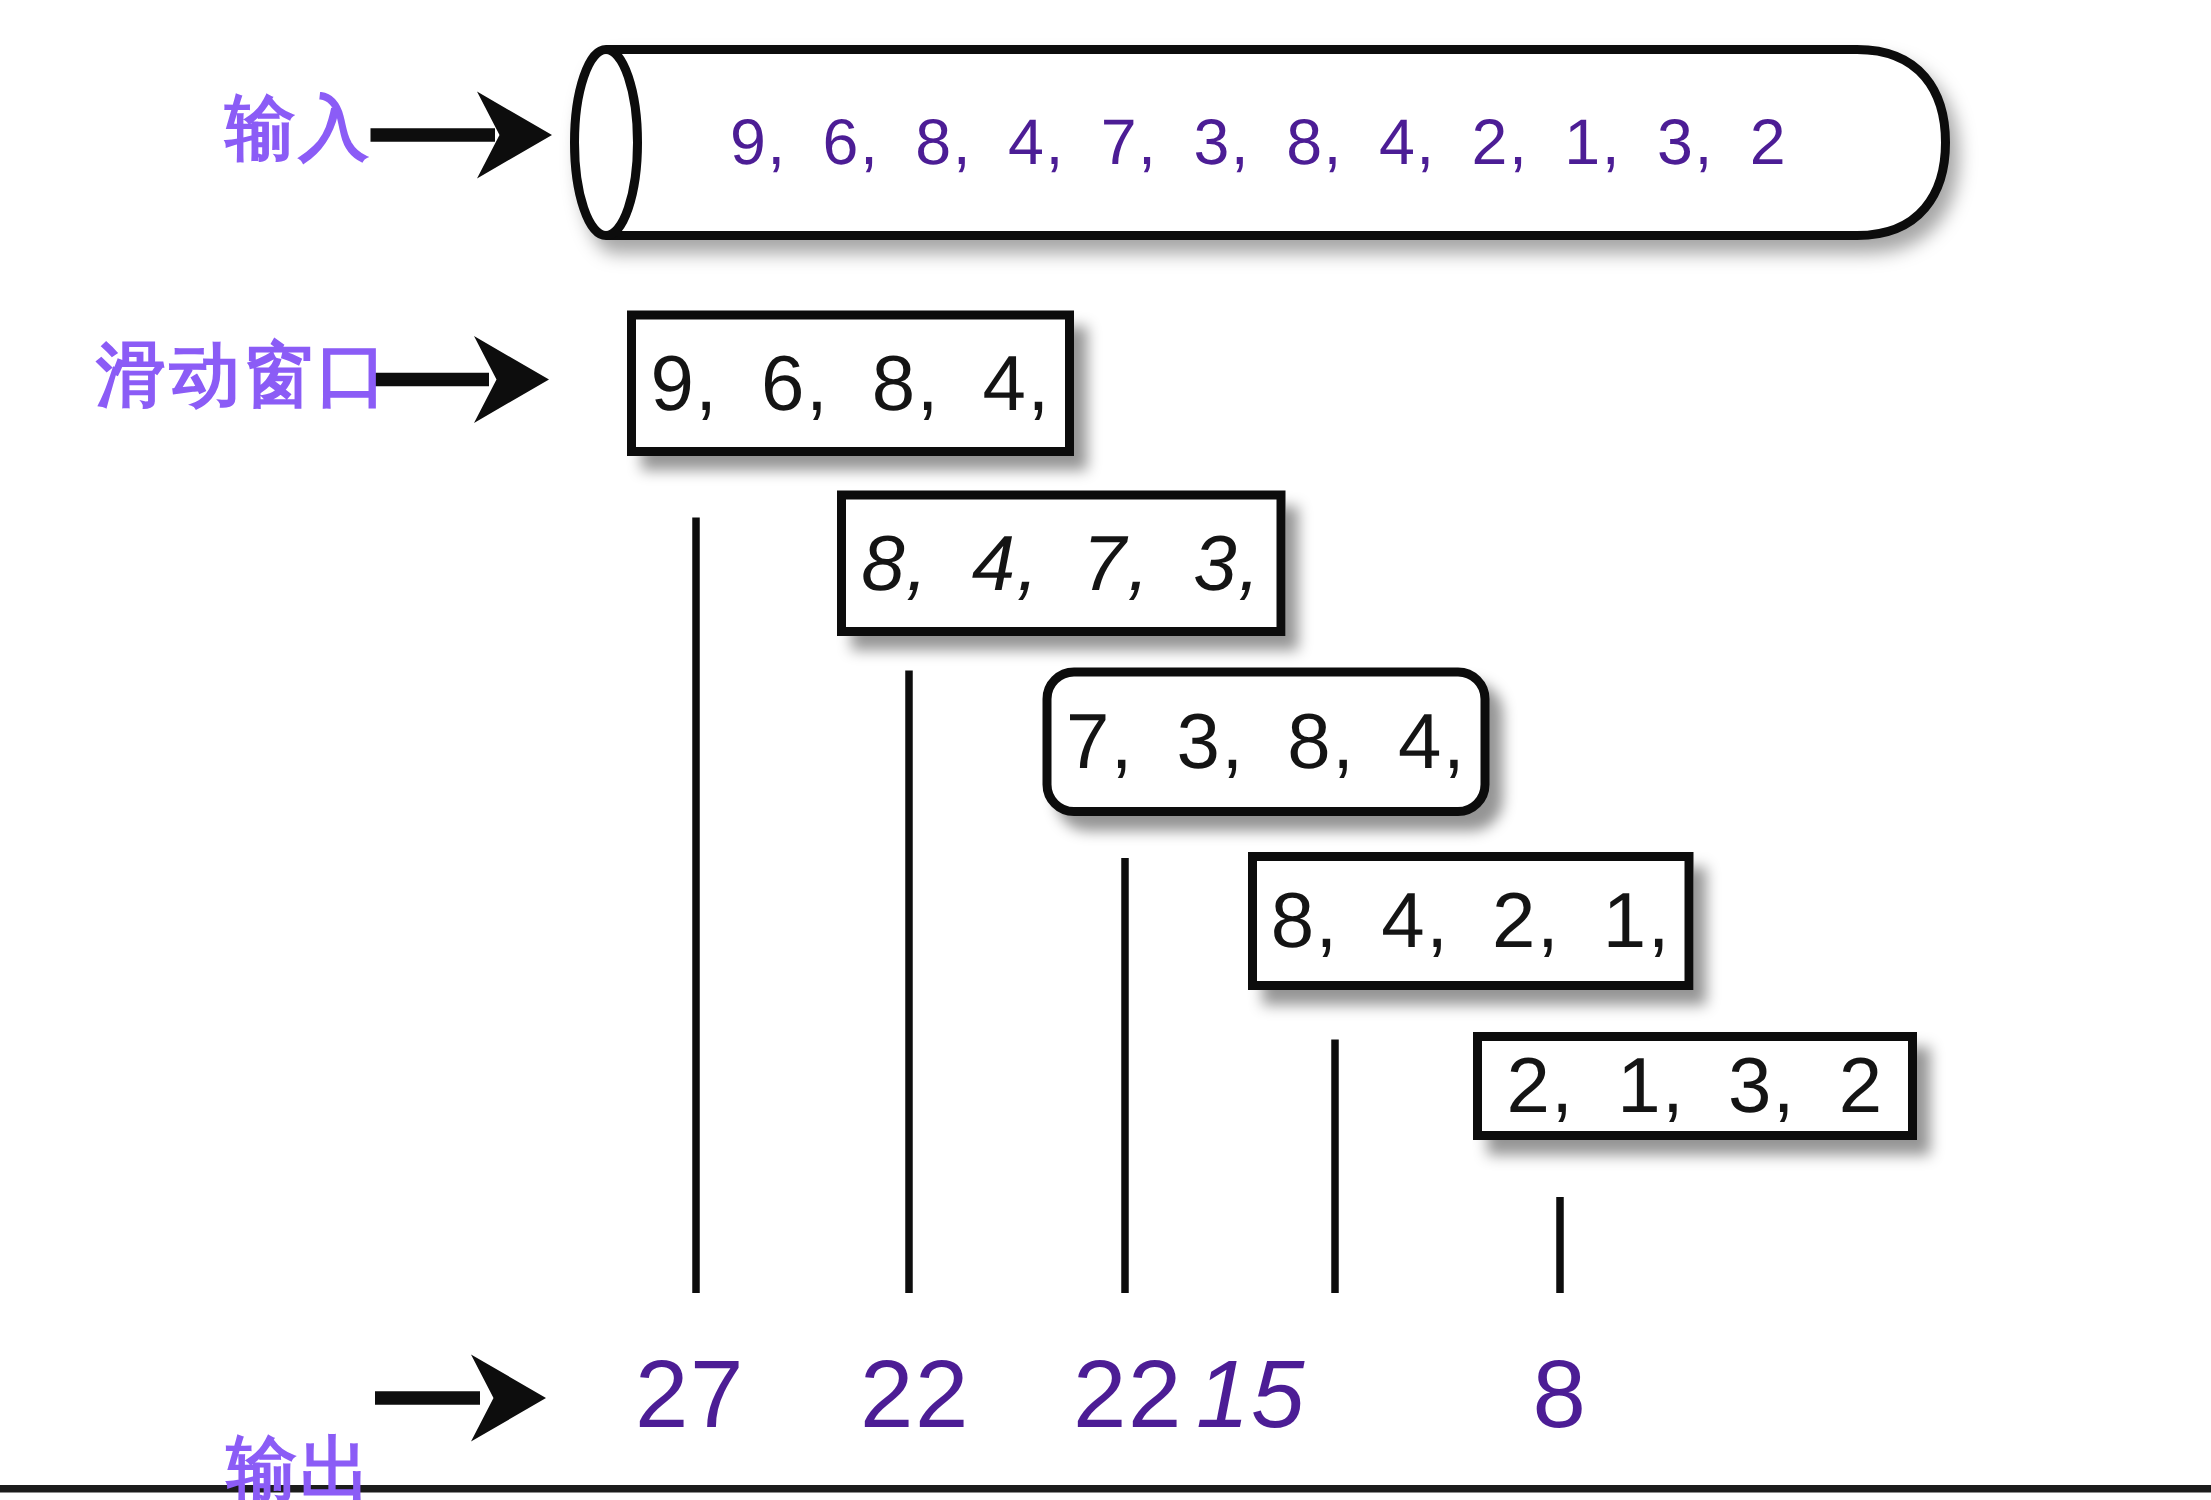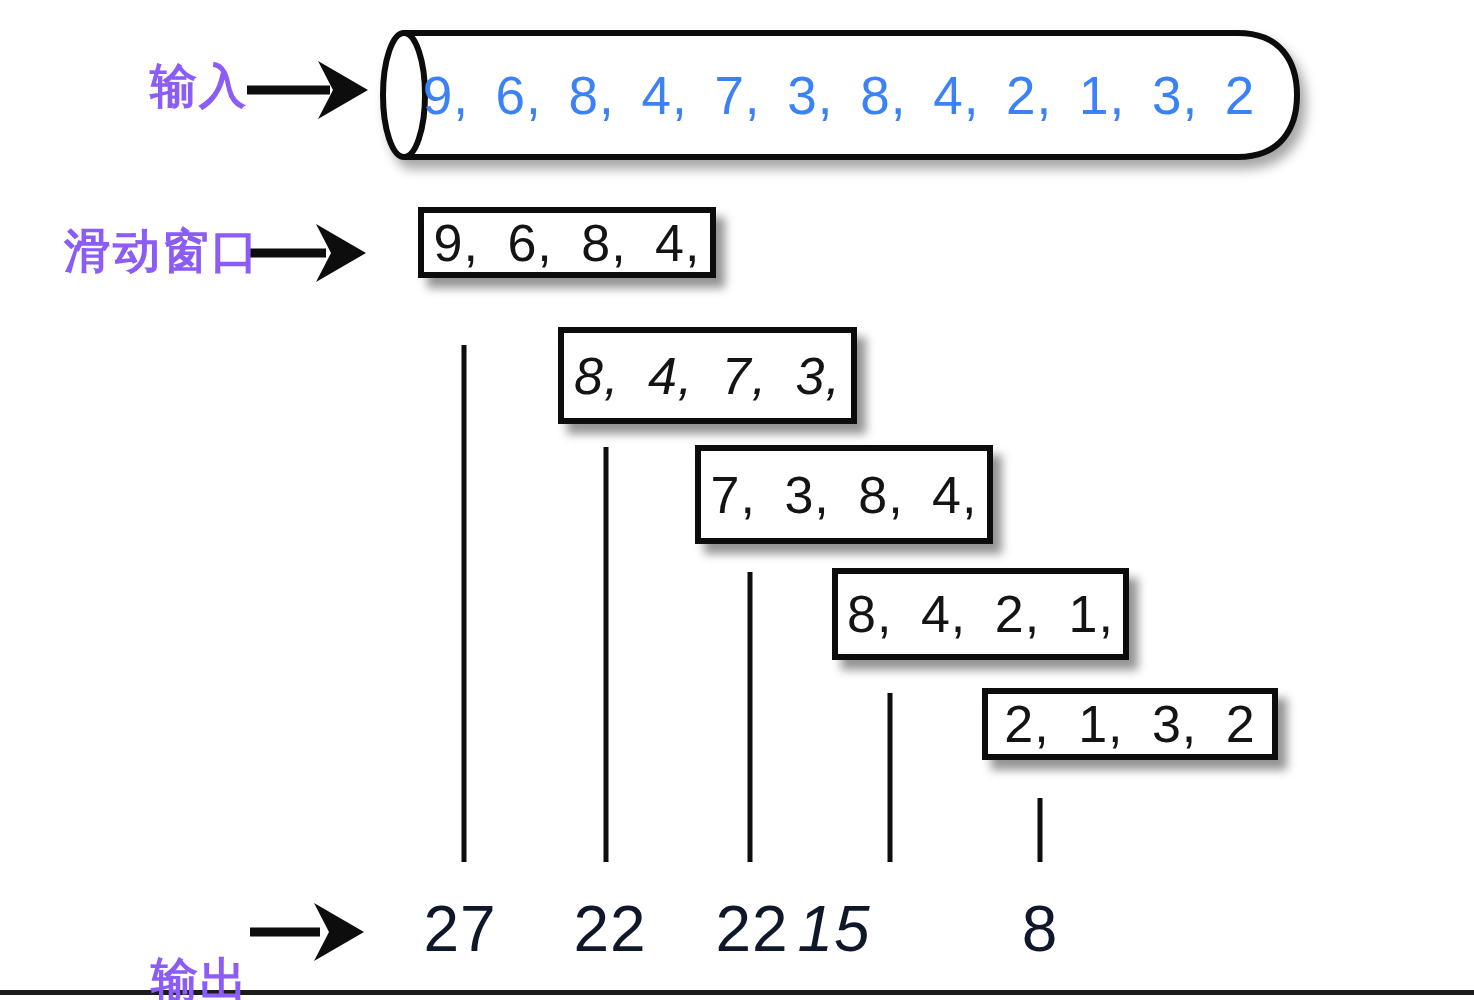--- a/index.html
+++ b/index.html
@@ -19,51 +19,51 @@
     font-weight:700;
     letter-spacing:2px;
     color:#8b5cf6;
     white-space:nowrap;
     line-height:1;
   }
   .stream-text{
     position:absolute;
     left:428px;top:35px;width:822px;height:120px;
     display:flex;align-items:center;justify-content:center;
-    font-size:53px;
+    font-size:43px;
     letter-spacing:1px;
     word-spacing:11px;
     white-space:nowrap;
-    color:#3b82f6;
+    color:#4c1d95;
   }
   .win-box{
     position:absolute;
     box-sizing:border-box;
     background:#ffffff;
     border:6px solid #0c0c0c;
     box-shadow:9px 10px 9px rgba(0,0,0,0.42);
     display:flex;align-items:center;justify-content:center;
     font-size:52px;
     letter-spacing:1px;
     word-spacing:13px;
     white-space:nowrap;
     color:#141414;
   }
-  .box1{left:418px;top:207px;width:298px;height:71px;}
+  .box1{left:418px;top:207px;width:298px;height:97px;}
   .box2{left:558px;top:327px;width:299px;height:97px;font-style:italic;}
-  .box3{left:695px;top:445px;width:298px;height:99px;}
+  .box3{left:695px;top:445px;width:298px;height:99px;border-radius:21px;}
   .box4{left:832px;top:568px;width:297px;height:92px;}
   .box5{left:982px;top:688px;width:296px;height:72px;}
   .out-num{
     position:absolute;
     top:897px;
     transform:translateX(-50%);
     font-size:64px;
     letter-spacing:1px;
-    color:#0f172a;
+    color:#4c1d95;
     line-height:1;
     white-space:nowrap;
   }
   .o1{left:460px;} .o2{left:610px;} .o3{left:752px;} .o4{left:834px;font-style:italic;} .o5{left:1040px;}
 </style>
 </head>
 <body>
 
 <div class="stage">
 

